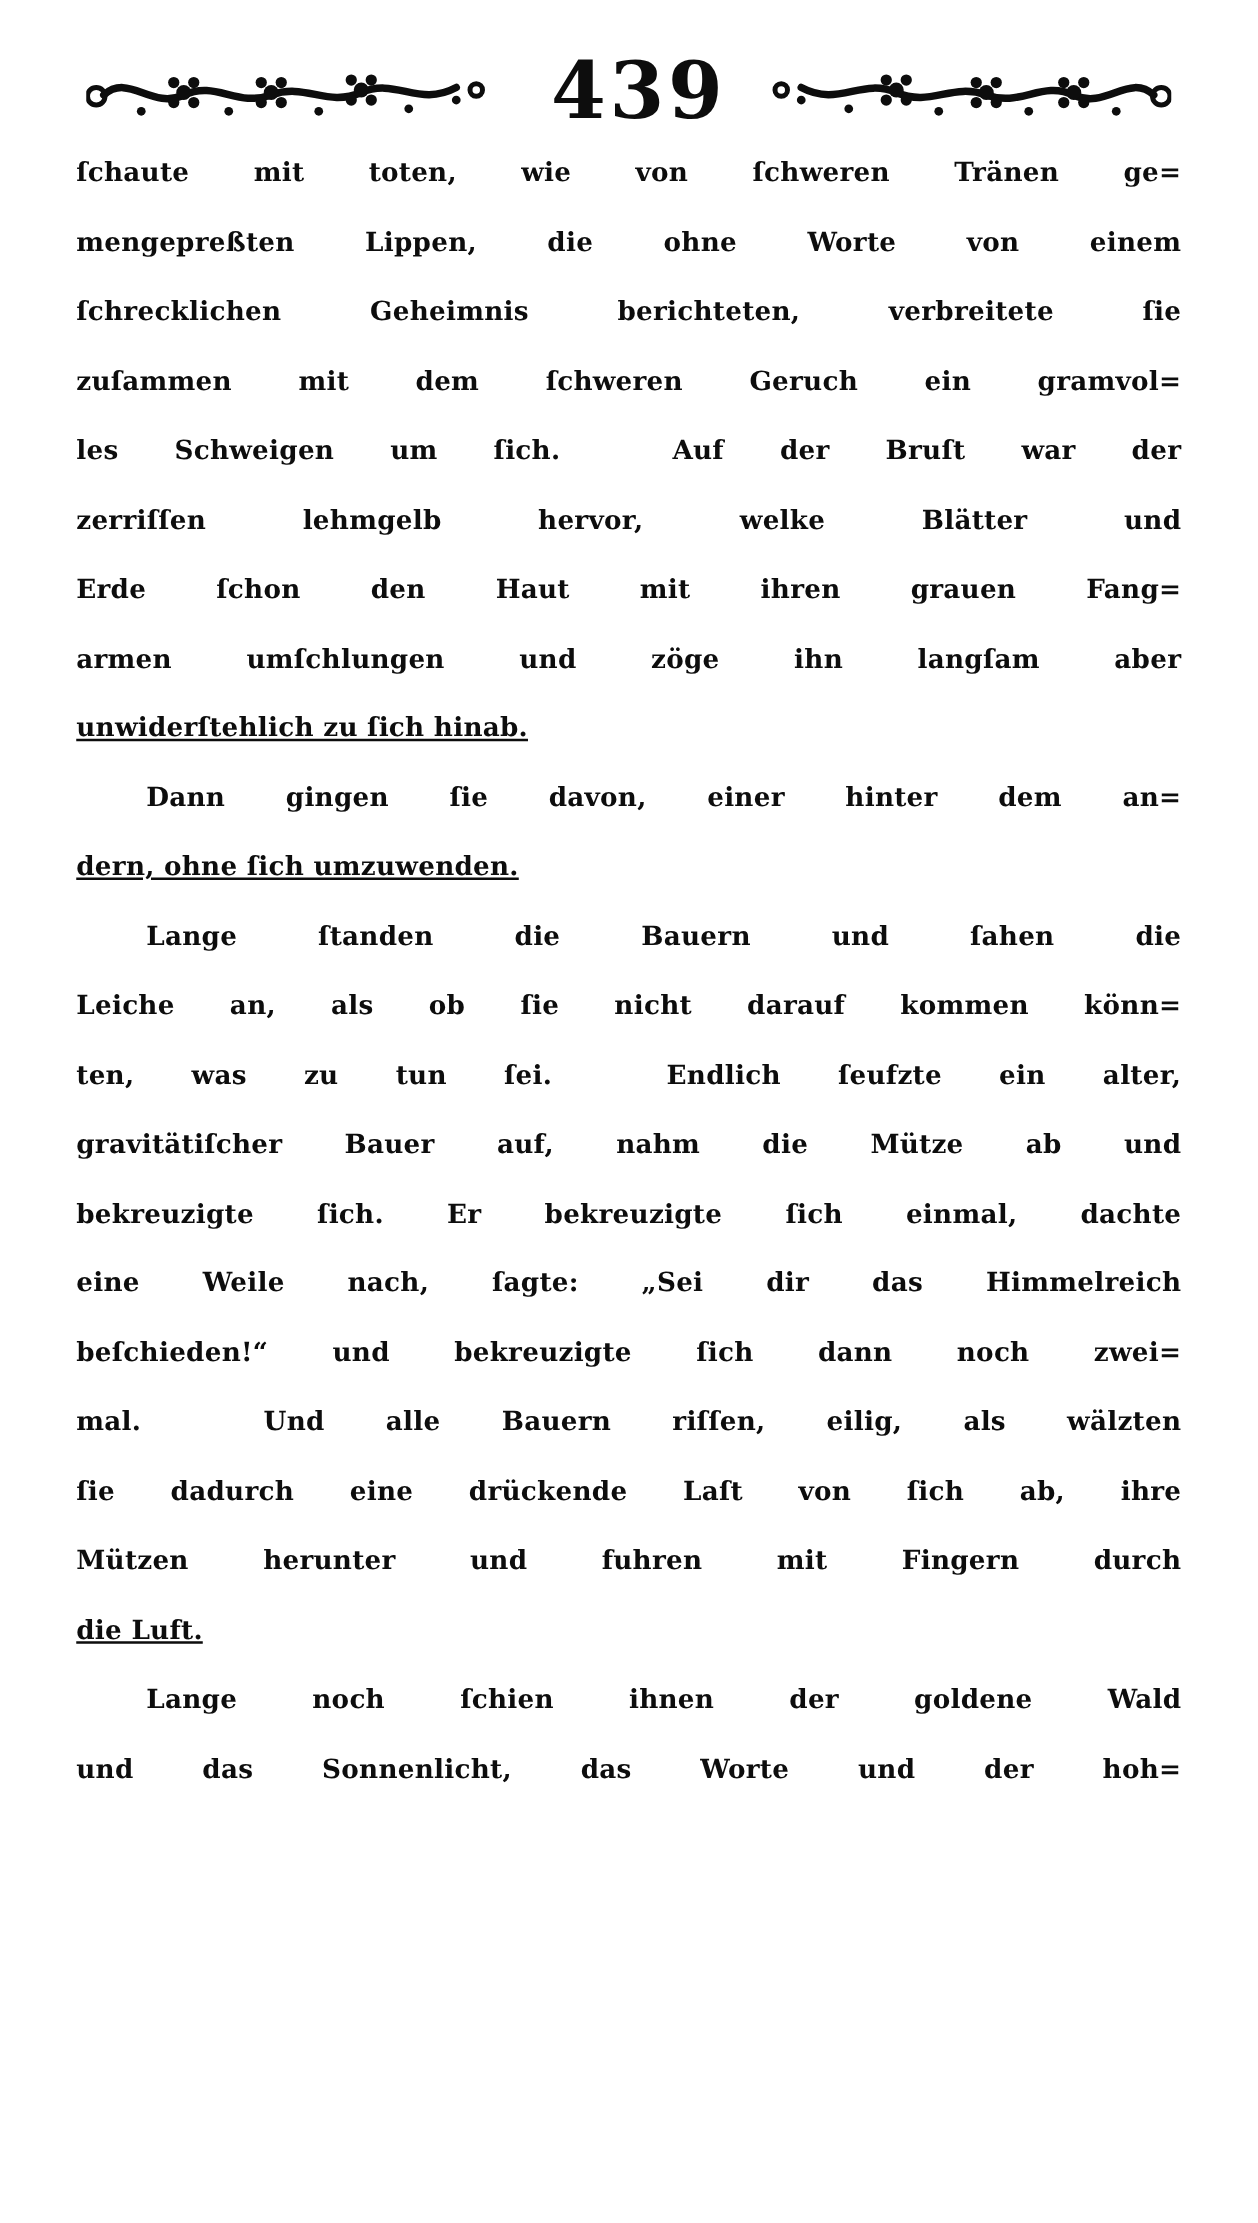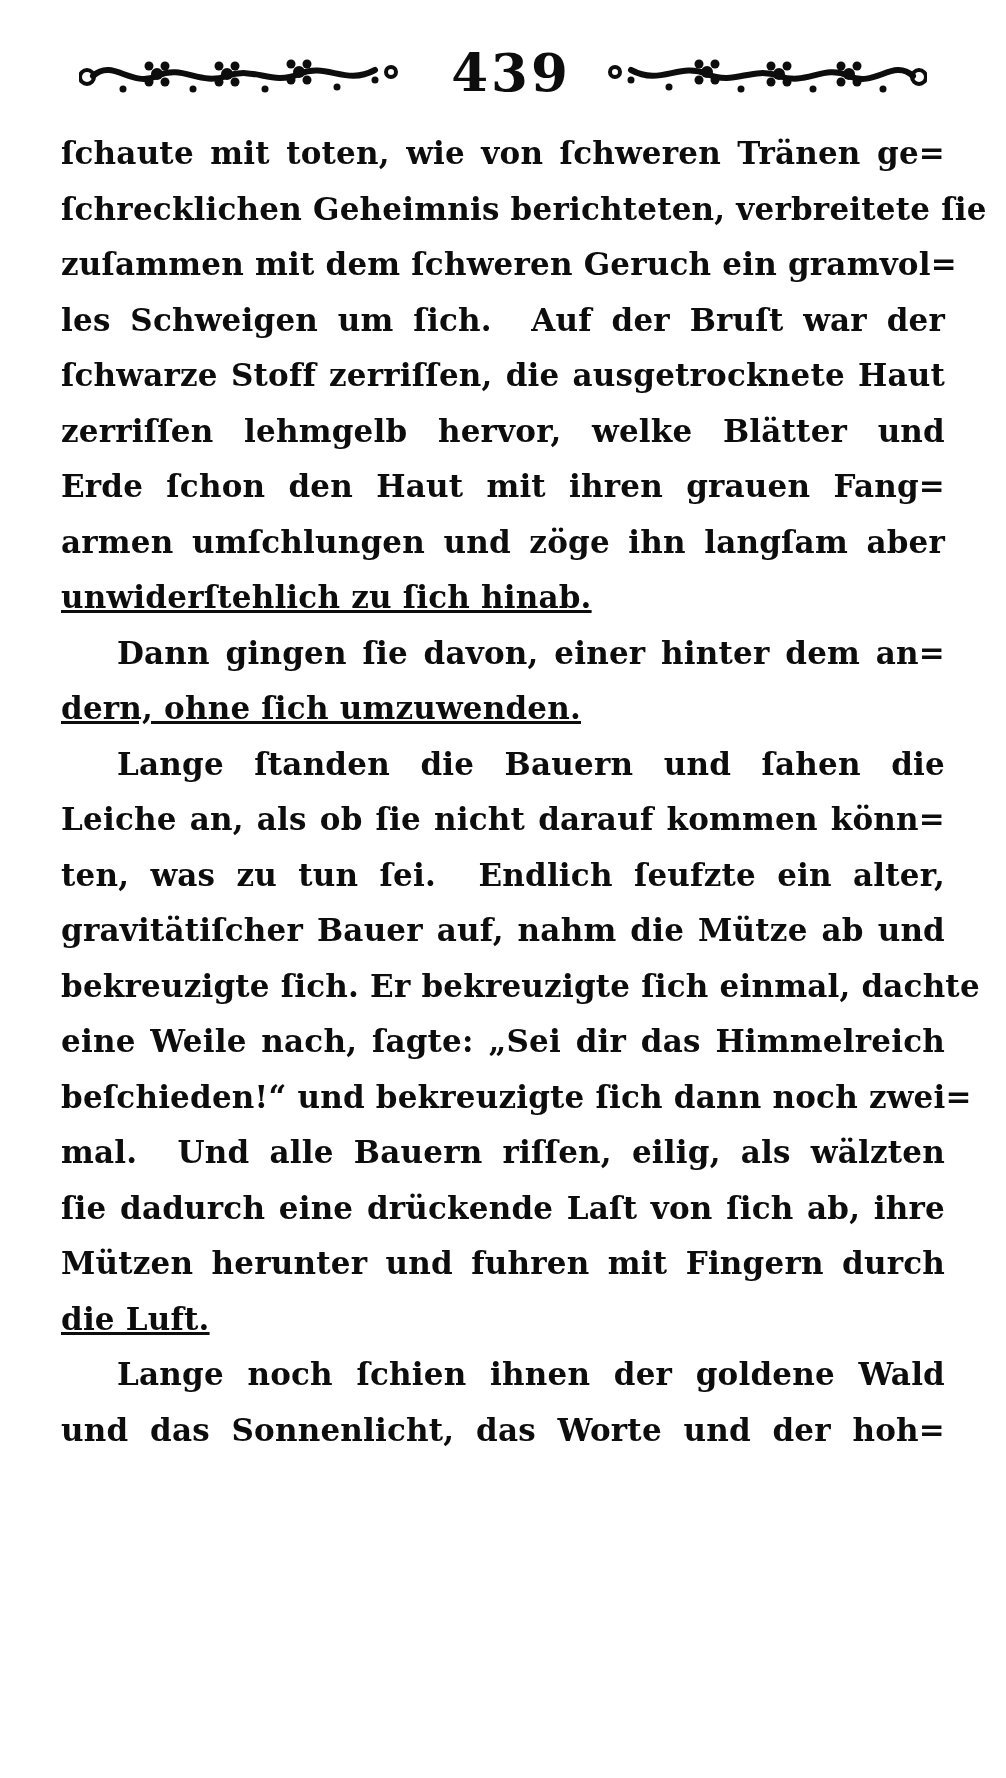--- a/index.html
+++ b/index.html
@@ -21,34 +21,34 @@
     top: 46px; left: 0; right: 0;
     height: 56px;
     display: flex;
     align-items: center;
     justify-content: center;
     gap: 34px;
   }
   .ornament { width: 322px; height: 44px; flex: 0 0 auto; }
   .ornament.flip { transform: scaleX(-1); }
   .page-num {
-    font-size: 53px;
+    font-size: 63px;
     font-weight: 700;
     letter-spacing: 3px;
     line-height: 1;
     transform: translateY(-2px);
     margin-left: 16px;
   }
   
   .text-block {
     position: absolute;
-    top: 126px;
+    top: 110px;
     left: 61px;
     width: 884px;
-    font-size: 31px;
+    font-size: 21px;
     font-weight: 700;
     letter-spacing: 0.2px;
   }
   .line {
     height: 55.5px;
     line-height: 55.5px;
     text-align: justify;
     text-align-last: justify;
     text-justify: inter-word;
     white-space: nowrap;
@@ -126,24 +126,24 @@
         <circle cx="296" cy="28" r="3.5"></circle>
         <circle cx="312" cy="20" r="5" fill="none" stroke="#0d0d0d" stroke-width="4"></circle>
       </g>
     </svg>
   </div>
 
   <div class="text-block">
 
     <div>
       <div class="line">ſchaute mit toten, wie von ſchweren Tränen ge=</div>
+      <div class="line">mengepreßten Lippen, die ohne Worte von einem</div>
       <div class="line">ſchrecklichen Geheimnis berichteten, verbreitete ſie</div>
       <div class="line">zuſammen mit dem ſchweren Geruch ein gramvol=</div>
       <div class="line">les Schweigen um ſich.&nbsp; Auf der Bruſt war der</div>
-      <div class="line">ſchwarze Stoff zerriſſen, die ausgetrocknete Haut</div>
       <div class="line">zerriſſen lehmgelb hervor, welke Blätter und</div>
       <div class="line">Erde ſchon den Haut mit ihren grauen Fang=</div>
       <div class="line">armen umſchlungen und zöge ihn langſam aber</div>
       <div class="line end">unwiderſtehlich zu ſich hinab.</div>
     </div>
 
     <div>
       <div class="line ind">Dann gingen ſie davon, einer hinter dem an=</div>
       <div class="line end">dern, ohne ſich umzuwenden.</div>
     </div>

